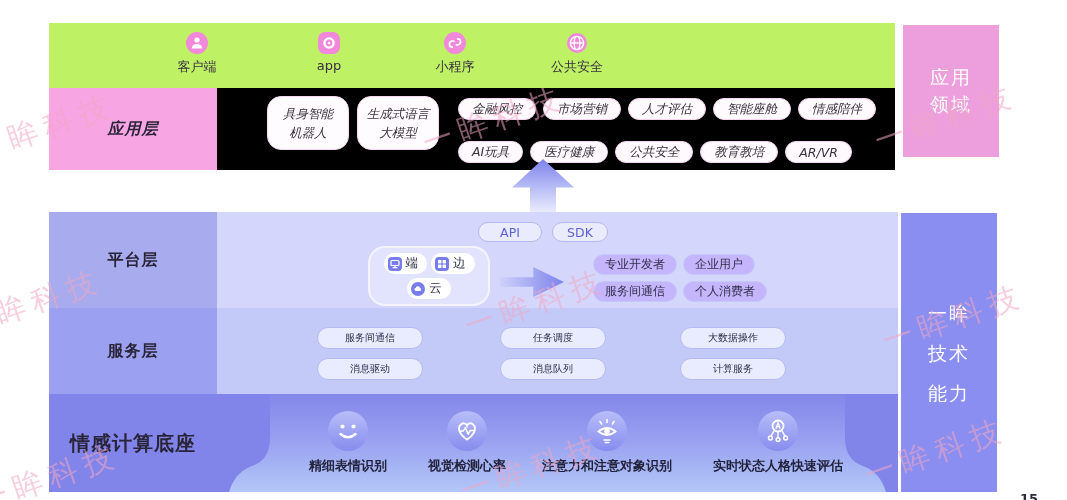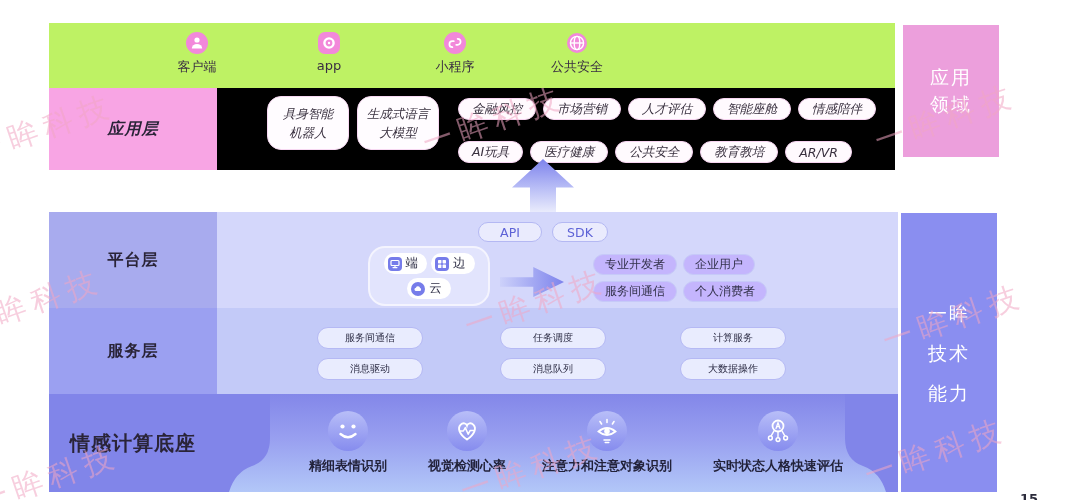--- a/index.html
+++ b/index.html
@@ -260,22 +260,22 @@
       <div class="row-content">
         <div class="svc-group" style="left:100px;">
           <span class="pill-service">服务间通信</span>
           <span class="pill-service">消息驱动</span>
         </div>
         <div class="svc-group" style="left:283px;">
           <span class="pill-service">任务调度</span>
           <span class="pill-service">消息队列</span>
         </div>
         <div class="svc-group" style="left:463px;">
+          <span class="pill-service">大数据操作</span>
           <span class="pill-service">计算服务</span>
-          <span class="pill-service">大数据操作</span>
         </div>
       </div>
     </div>
 
     <div class="row base-row">
       <div class="layer-label">情感计算底座</div>
       <div class="row-content">
         <div class="base-panel"></div>
         <svg class="swoosh left" viewBox="0 0 56 98">
           <path d="M0 0 H53 V44 Q53 66 35 72 Q18 78 12 98 H0 Z" fill="#8185e9"></path>

